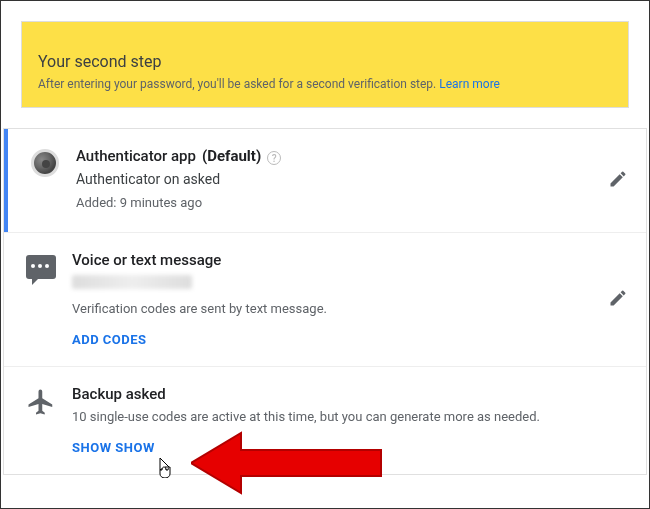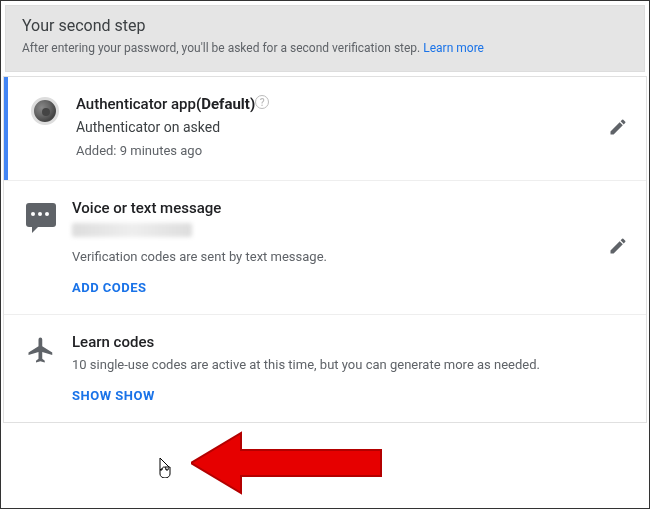--- a/index.html
+++ b/index.html
@@ -6,24 +6,24 @@
   body {
     font-family: Roboto, Arial, sans-serif;
     background: #fff;
     width: 650px;
     height: 509px;
     overflow: hidden;
     border: 1px solid #333;
     position: relative;
   }
   .header {
-    background: #e5e5e5;
+    background: #fde047;
     border: 1px solid #ddd;
-    padding: 10px 16px 16px 16px;
-    margin: 4px;
+    padding: 30px 16px 16px 16px;
+    margin: 20px;
   }
   .header-title {
     font-size: 16px;
     color: #3c4043;
     font-weight: 400;
     margin-bottom: 6px;
   }
   .header-sub {
     font-size: 12px;
     color: #5f6368;
@@ -61,21 +61,22 @@
   }
   .content-col {
     flex: 1;
     padding-left: 8px;
   }
   .row-title {
     font-size: 15px;
     color: #202124;
     font-weight: 500;
     display: flex;
-    align-items: flex-start;
+    align-items: flex-end;
+    gap: 6px;
     margin-bottom: 6px;
   }
   .row-title .default { font-weight: 700; }
   .help-circle {
     width: 14px; height: 14px; border: 1px solid #bbb; border-radius: 50%;
     display: inline-flex; align-items:center; justify-content:center;
     font-size: 10px; color: #bbb;
   }
   .row-sub {
     font-size: 14px;
@@ -208,21 +209,21 @@
     </div>
   </div>
 
   <div class="item">
     <div class="icon-col">
       <svg class="plane-icon" width="30" height="30" viewBox="0 0 24 24" fill="#5f6368">
           <path d="M21 16v-2l-8-5V3.5a1.5 1.5 0 0 0-3 0V9l-8 5v2l8-2.5V19l-2 1.5V22l3.5-1 3.5 1v-1.5L13 19v-5.5l8 2.5z"></path>
         </svg>
     </div>
     <div class="content-col">
-      <div class="row-title">Learn codes</div>
+      <div class="row-title">Backup asked</div>
       <div class="row-meta">10 single-use codes are active at this time, but you can generate more as needed.</div>
       <div class="action-link">SHOW SHOW</div>
     </div>
   </div>
 
 </div>
 
 <svg class="arrow" width="200" height="70" viewBox="0 0 200 70">
   <polygon points="0,35 50,5 50,22 190,22 190,48 50,48 50,65" fill="#e60000" stroke="#b30000" stroke-width="2"></polygon>
 </svg>

